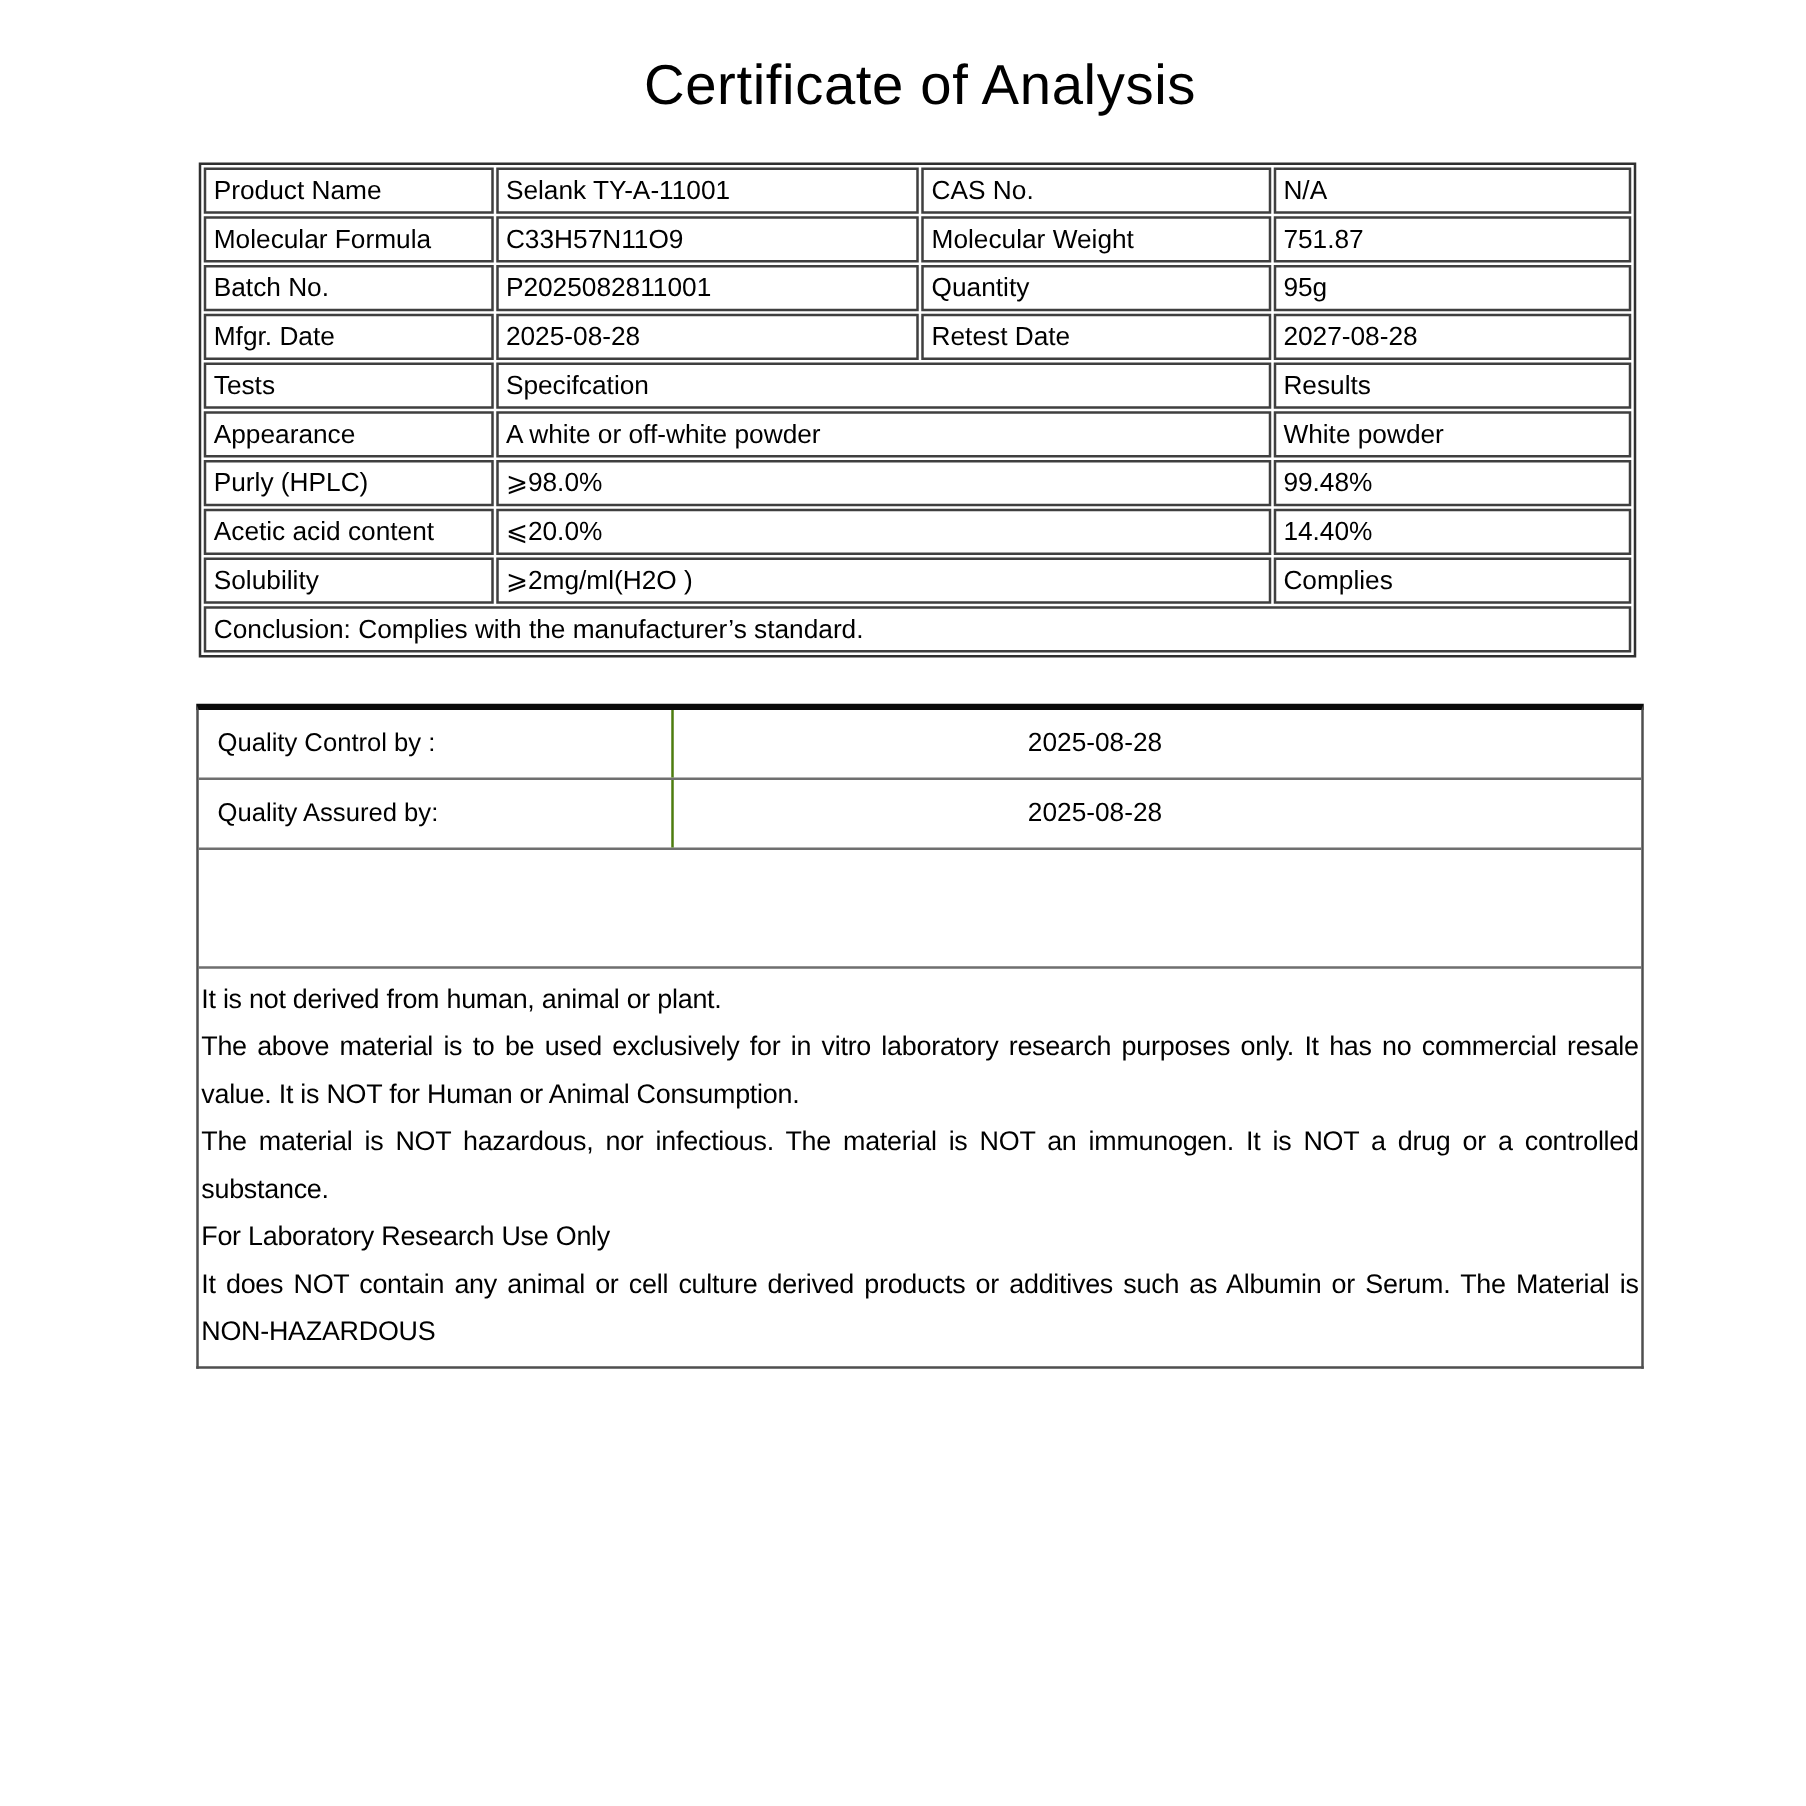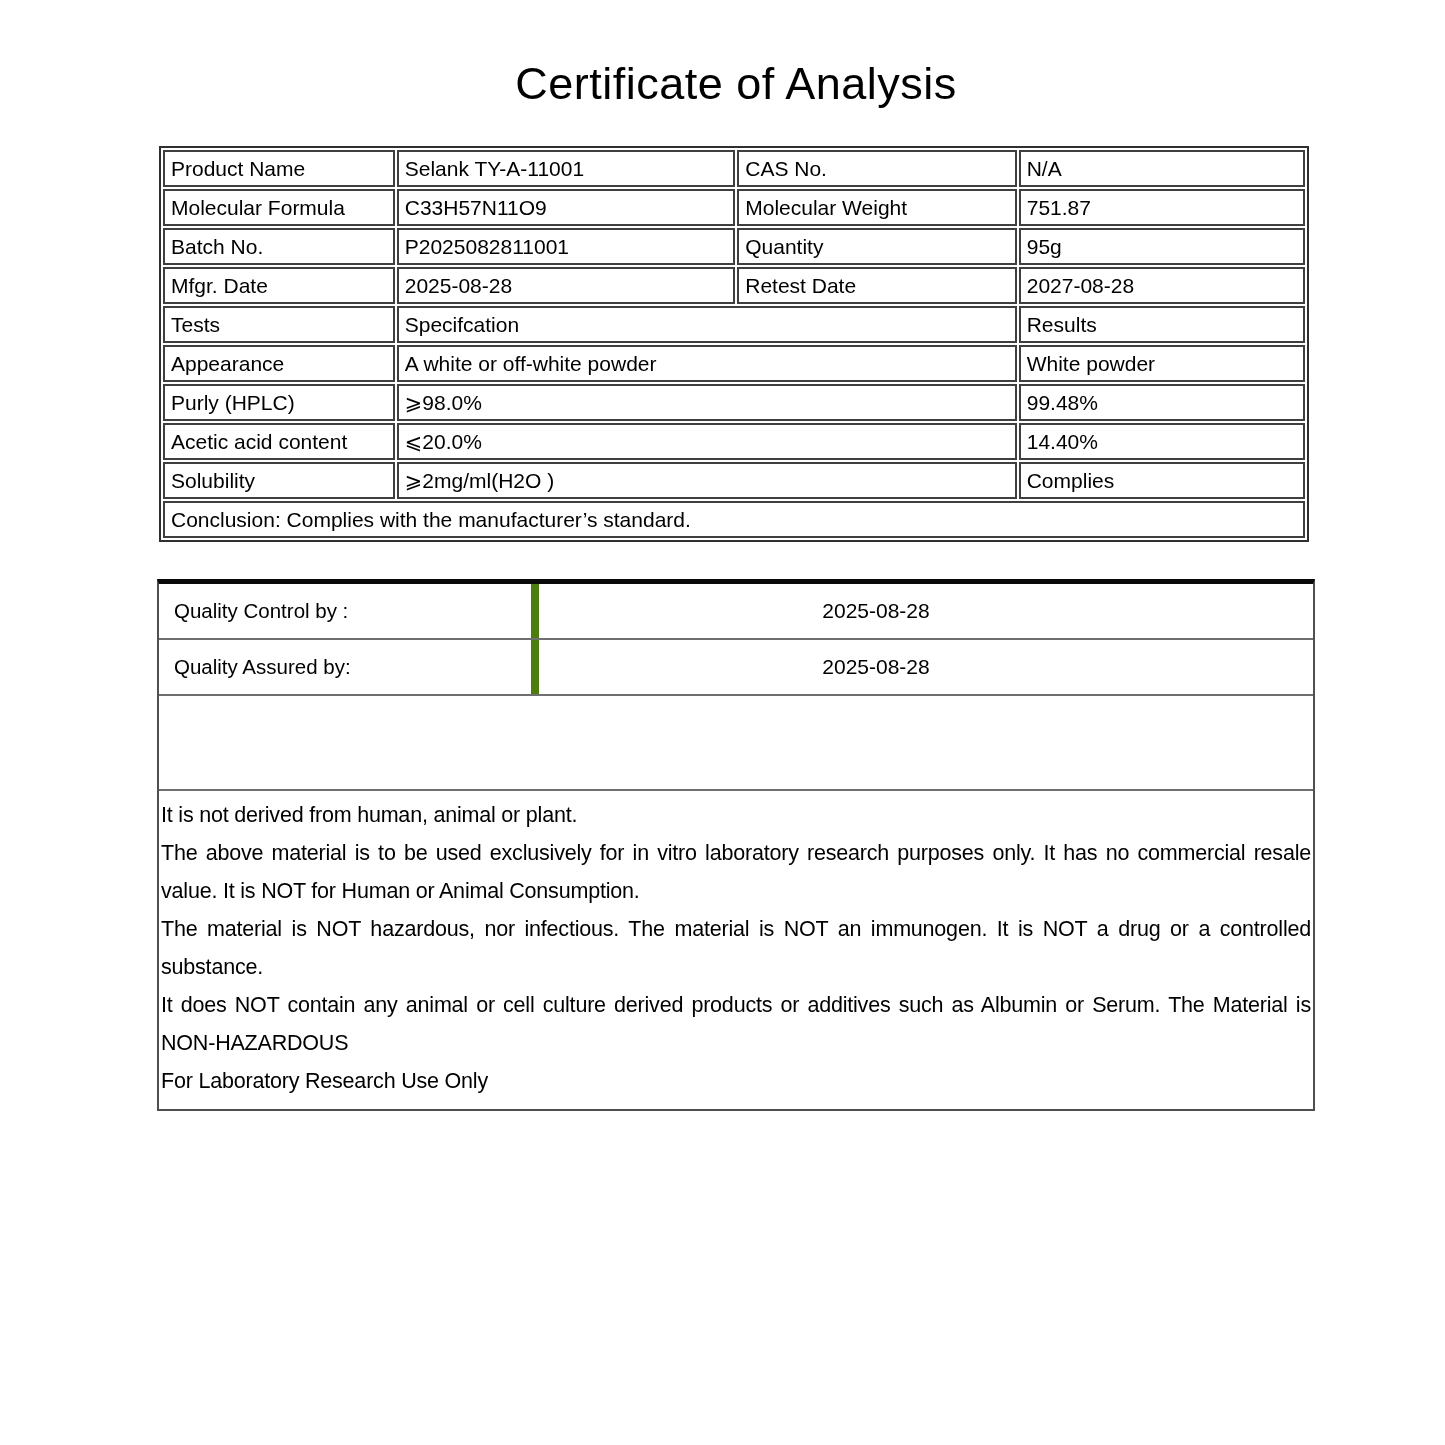--- a/index.html
+++ b/index.html
@@ -9,21 +9,21 @@
     width: 1445px;
     height: 1445px;
     font-family: "Liberation Sans", "DejaVu Sans", sans-serif;
     color: #000;
   }
   .doc {
     width: 1158px;
     margin-left: 157px;
   }
   .title {
-    margin: 16px;
+    margin: 0;
     padding: 42px 0 0 0;
     text-align: center;
     font-size: 45px;
     font-weight: 400;
     letter-spacing: 0.5px;
   }
   
   table.spec {
     margin-top: 36px;
     margin-left: 2px;
@@ -55,21 +55,21 @@
   }
   .srow {
     display: flex;
     align-items: stretch;
     border-bottom: 2px solid #6f6f6f;
     height: 54px;
   }
   .slabel {
     width: 380px;
     box-sizing: border-box;
-    border-right: 8px solid #4d7c0f;
+    border-right: 2px solid #4d7c0f;
     display: flex;
     align-items: center;
     padding-left: 15px;
     font-size: 20.5px;
   }
   .sdate {
     flex: 1;
     display: flex;
     align-items: center;
     justify-content: center;
@@ -168,18 +168,18 @@
     </div>
     <div class="srow">
       <div class="slabel">Quality Assured by:</div>
       <div class="sdate">2025-08-28</div>
     </div>
     <div class="sempty"></div>
     <div class="disc">
       <p>It is not derived from human, animal or plant.</p>
       <p>The above material is to be used exclusively for in vitro laboratory research purposes only. It has no commercial resale value. It is NOT for Human or Animal Consumption.</p>
       <p>The material is NOT hazardous, nor infectious. The material is NOT an immunogen. It is NOT a drug or a controlled substance.</p>
+      <p>For Laboratory Research Use Only</p>
       <p>It does NOT contain any animal or cell culture derived products or additives such as Albumin or Serum. The Material is NON-HAZARDOUS</p>
-      <p>For Laboratory Research Use Only</p>
     </div>
   </div>
 
 </div>
 
 </body></html>

